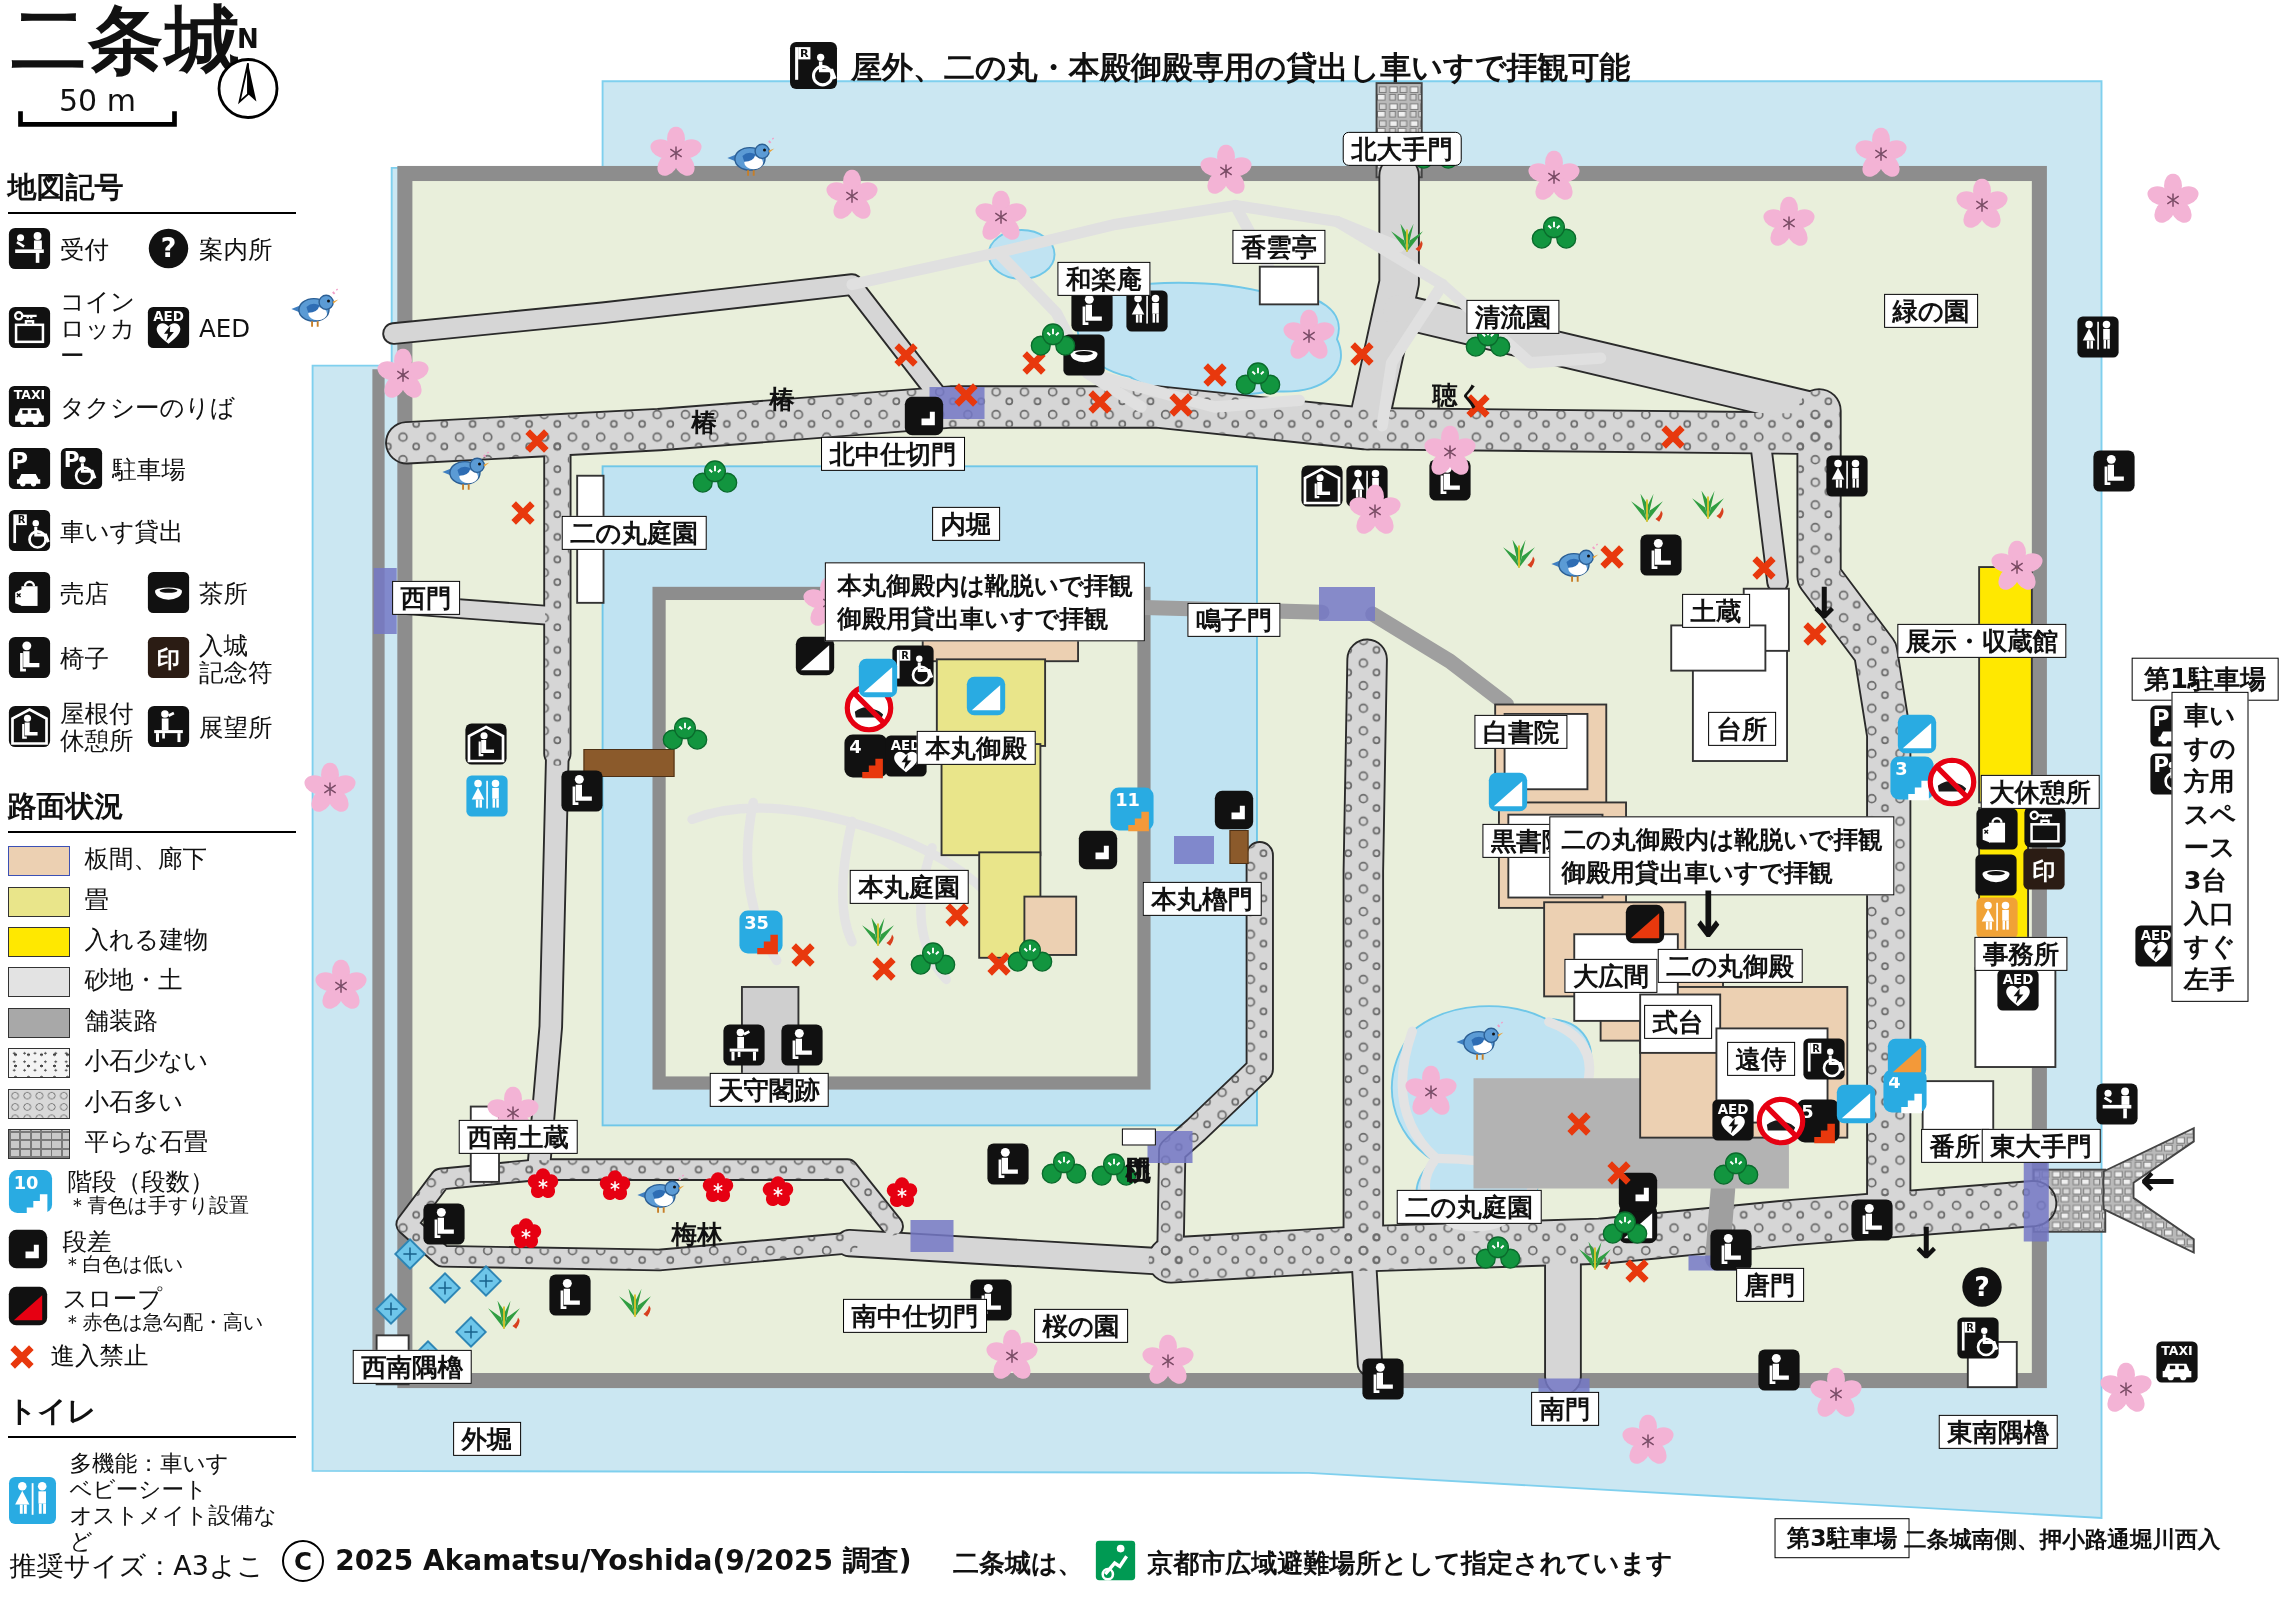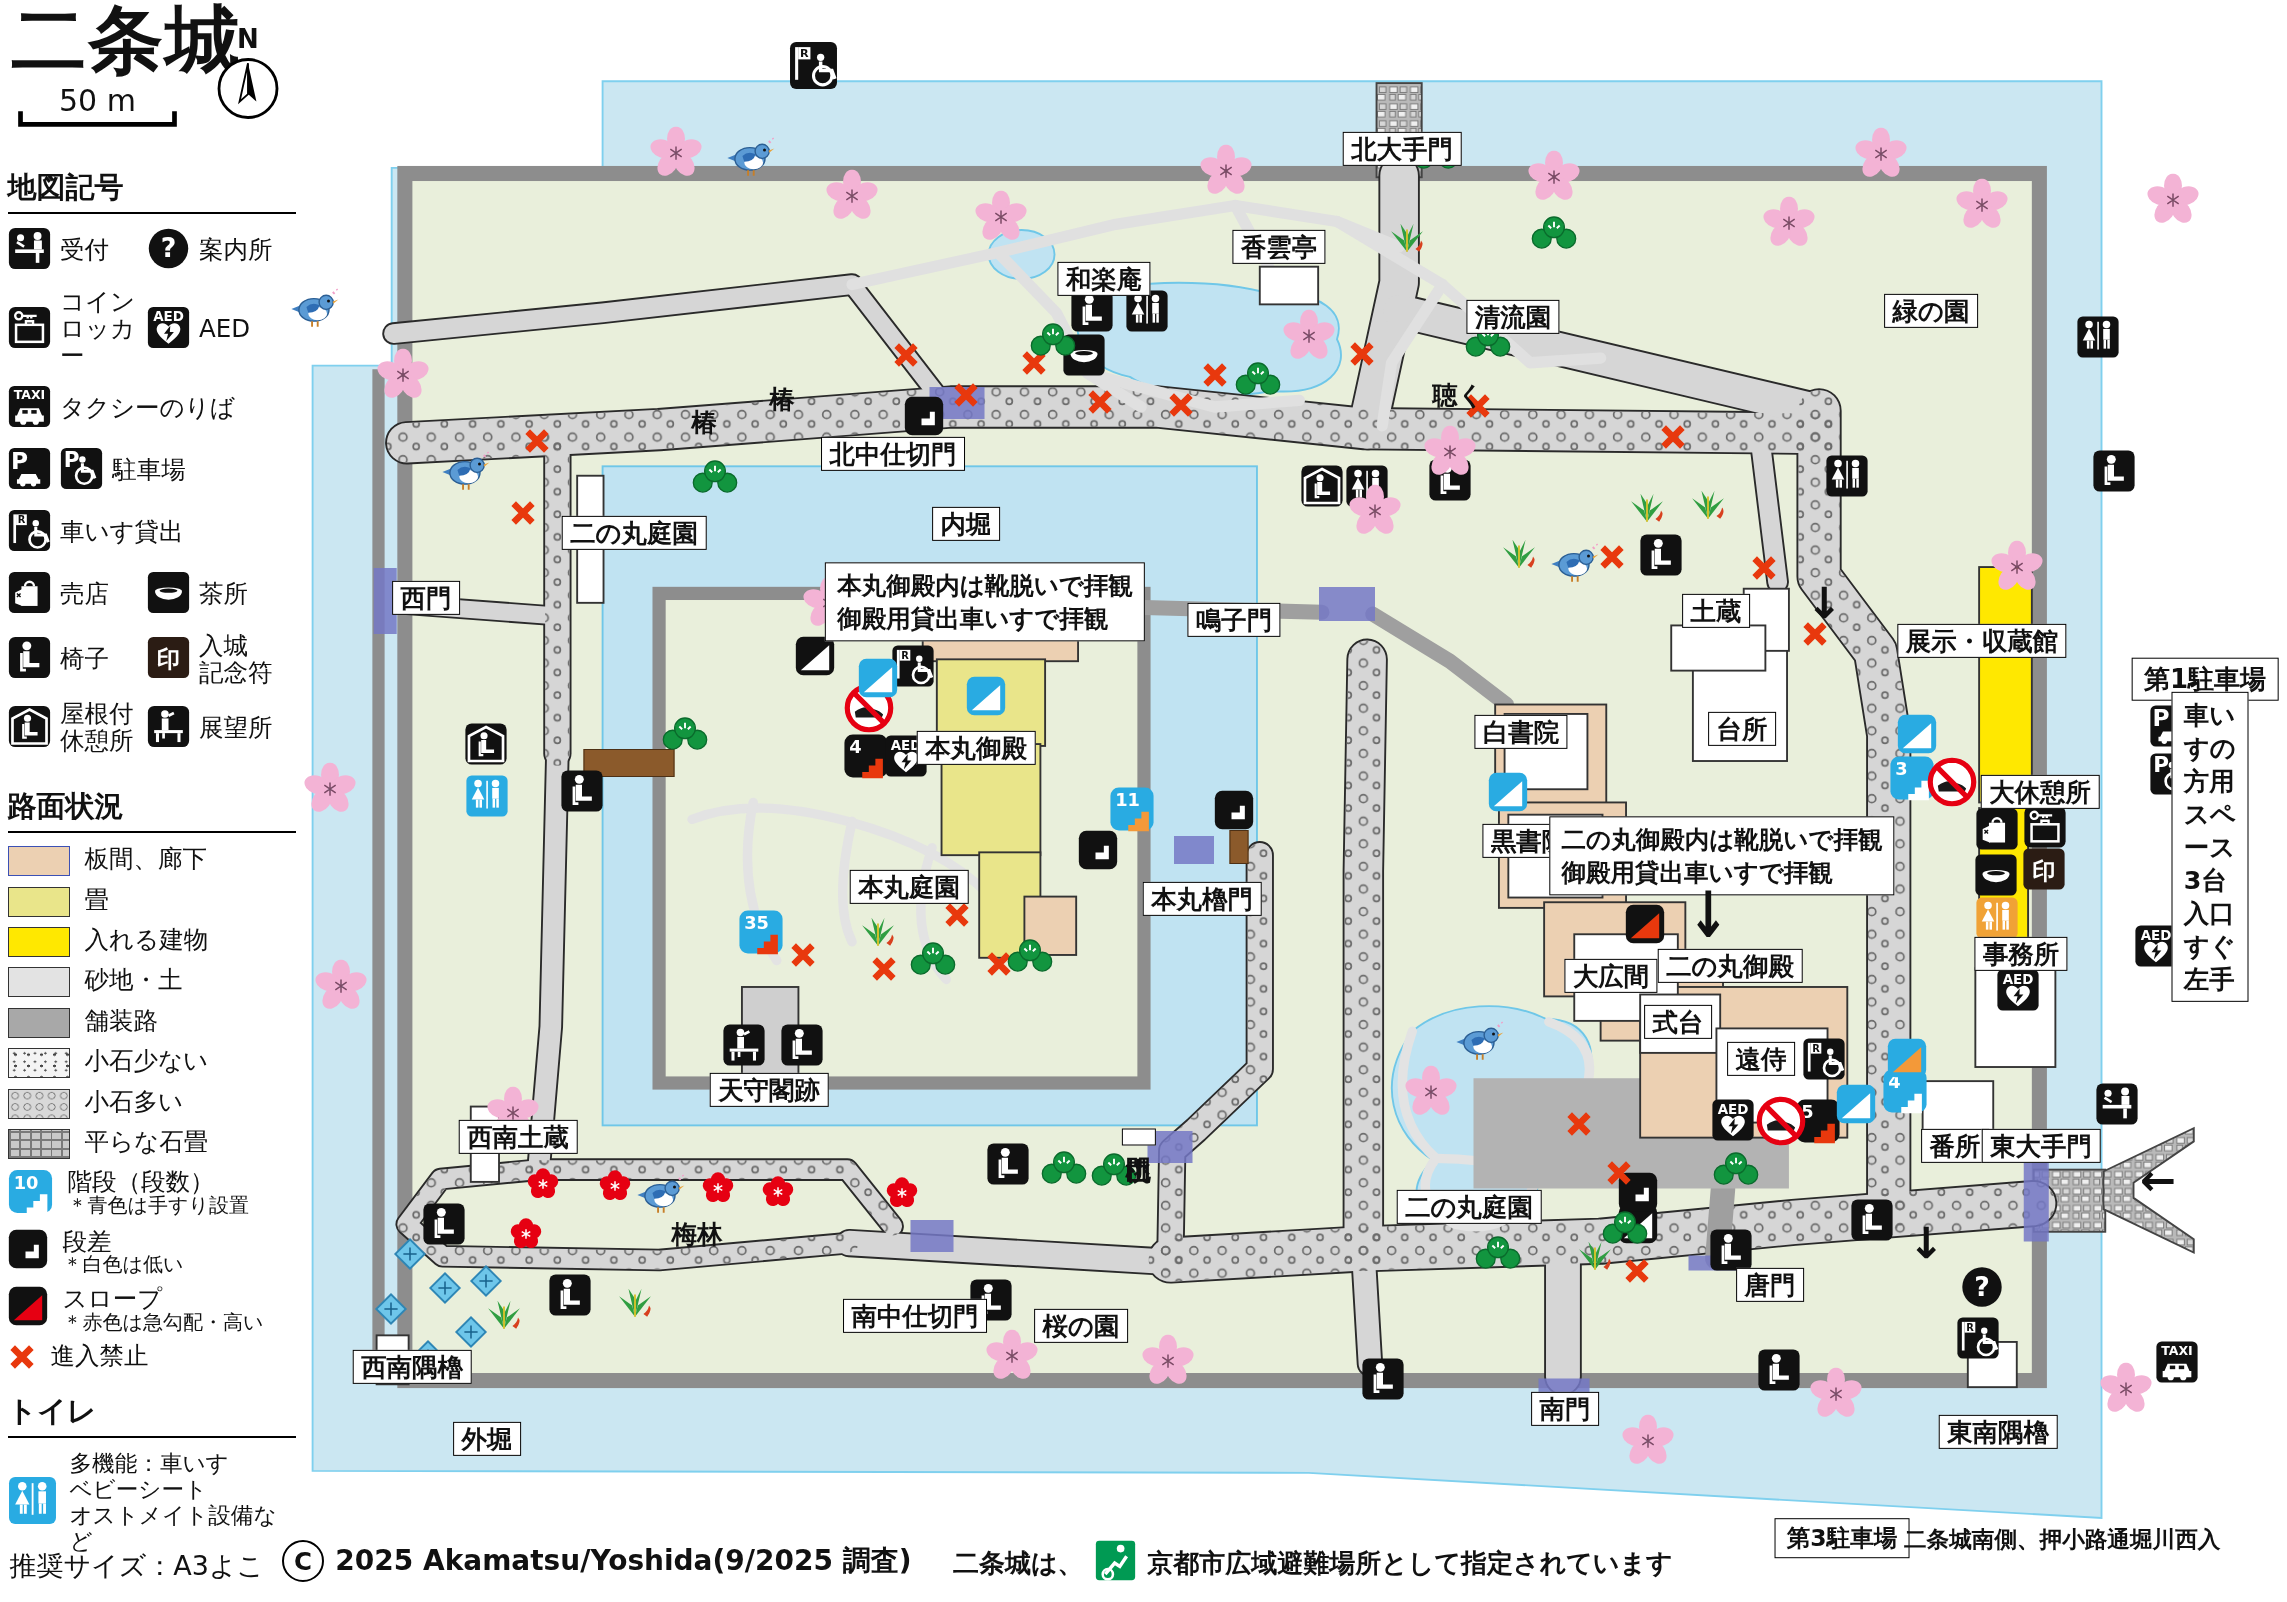--- a/index.html
+++ b/index.html
@@ -235,20 +235,21 @@
           <rect x="1" y="1" width="46" height="46" rx="6" fill="#111"></rect>
           <rect x="6" y="6" width="3" height="32" fill="#fff"></rect>
           <rect x="9" y="6" width="12" height="12" fill="#fff"></rect>
           <text x="15" y="16" font-size="11" font-weight="800" fill="#111" text-anchor="middle" font-family="inherit">R</text>
           <g transform="translate(6,2)">
             <circle cx="27" cy="32" r="9" fill="none" stroke="#fff" stroke-width="3"></circle>
             <circle cx="25" cy="14" r="3.6" fill="#fff"></circle>
             <path d="M25 18 v9 h11 l3 8" fill="none" stroke="#fff" stroke-width="3.4"></path>
           </g>
         </svg></span>
+    <span class="txt">屋外、二の丸・本殿御殿専用の貸出し車いすで拝観可能</span>
   </div>
 
   <aside class="legend">
     <div class="sec-title">地図記号</div>
     <div class="sym-grid" id="sym-grid">
         <div class="sym-item">
           <span><svg width="43" height="43" viewBox="0 0 48 48">
               <rect x="1" y="1" width="46" height="46" rx="7" fill="#111"></rect>
               <circle cx="14" cy="12" r="4" fill="#fff"></circle>
               <path d="M10 17 l8 5" stroke="#fff" stroke-width="3"></path>
@@ -1610,21 +1611,21 @@
           <path d="M0,-7 V7 M-7,0 H7" stroke="#17618c" stroke-width="1.6"></path>
         </svg></span>
       <span class="mi" style="left: 486px; top: 1281px;"><svg width="34" height="34" viewBox="-18 -18 36 36">
           <rect x="-11" y="-11" width="22" height="22" fill="#6ec6ea" stroke="#2e86b5" stroke-width="2" transform="rotate(45)"></rect>
           <path d="M0,-7 V7 M-7,0 H7" stroke="#17618c" stroke-width="1.6"></path>
         </svg></span>
       <span class="mi" style="left: 428px; top: 1356px;"><svg width="34" height="34" viewBox="-18 -18 36 36">
           <rect x="-11" y="-11" width="22" height="22" fill="#6ec6ea" stroke="#2e86b5" stroke-width="2" transform="rotate(45)"></rect>
           <path d="M0,-7 V7 M-7,0 H7" stroke="#17618c" stroke-width="1.6"></path>
         </svg></span>
-      <div class="ml " style="left: 1402px; top: 149px;">北大手門</div>
+      <div class="ml " style="left: 1402px; top: 149px; border-radius: 6px;">北大手門</div>
       <div class="ml " style="left: 1279px; top: 247px;">香雲亭</div>
       <div class="ml " style="left: 1104px; top: 279px;">和楽庵</div>
       <div class="ml " style="left: 1513px; top: 317px;">清流園</div>
       <div class="ml " style="left: 1931px; top: 311px;">緑の園</div>
       <div class="ml " style="left: 893px; top: 454px;">北中仕切門</div>
       <div class="ml " style="left: 634px; top: 533px;">二の丸庭園</div>
       <div class="ml " style="left: 966px; top: 524px;">内堀</div>
       <div class="ml " style="left: 426px; top: 598px; text-align: center;">西門</div>
       <div class="ml " style="left: 1234px; top: 620px;">鳴子門</div>
       <div class="ml " style="left: 976px; top: 748px;">本丸御殿</div>

